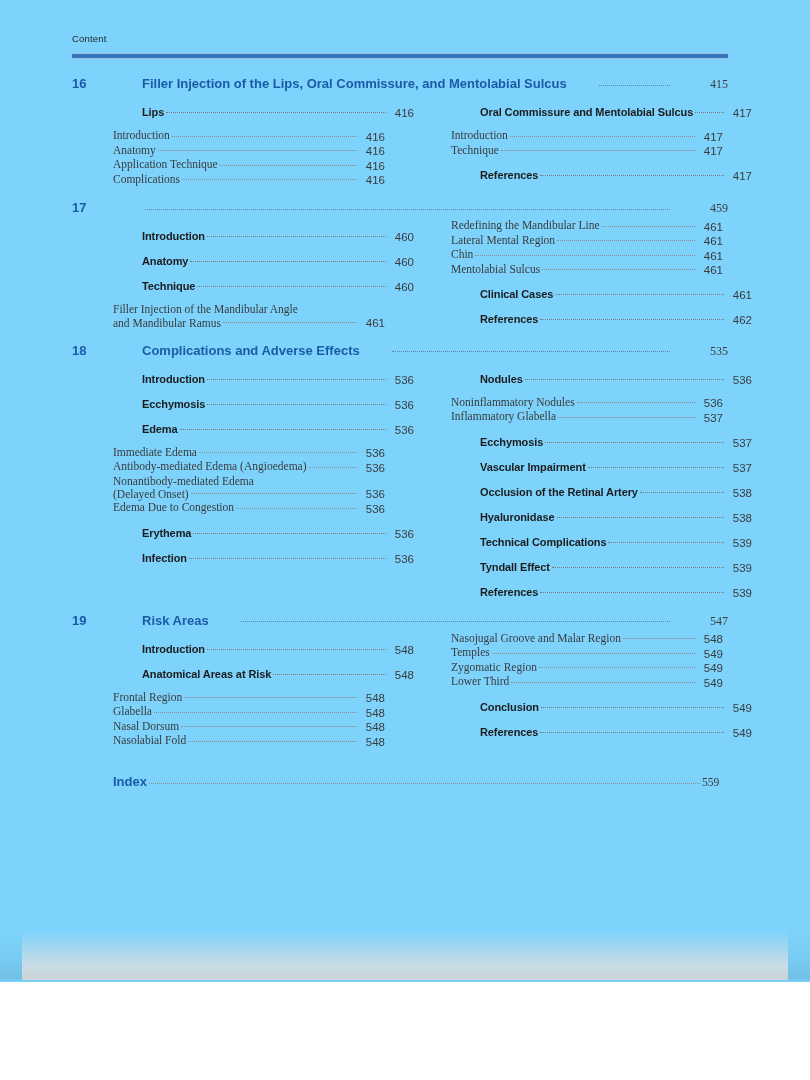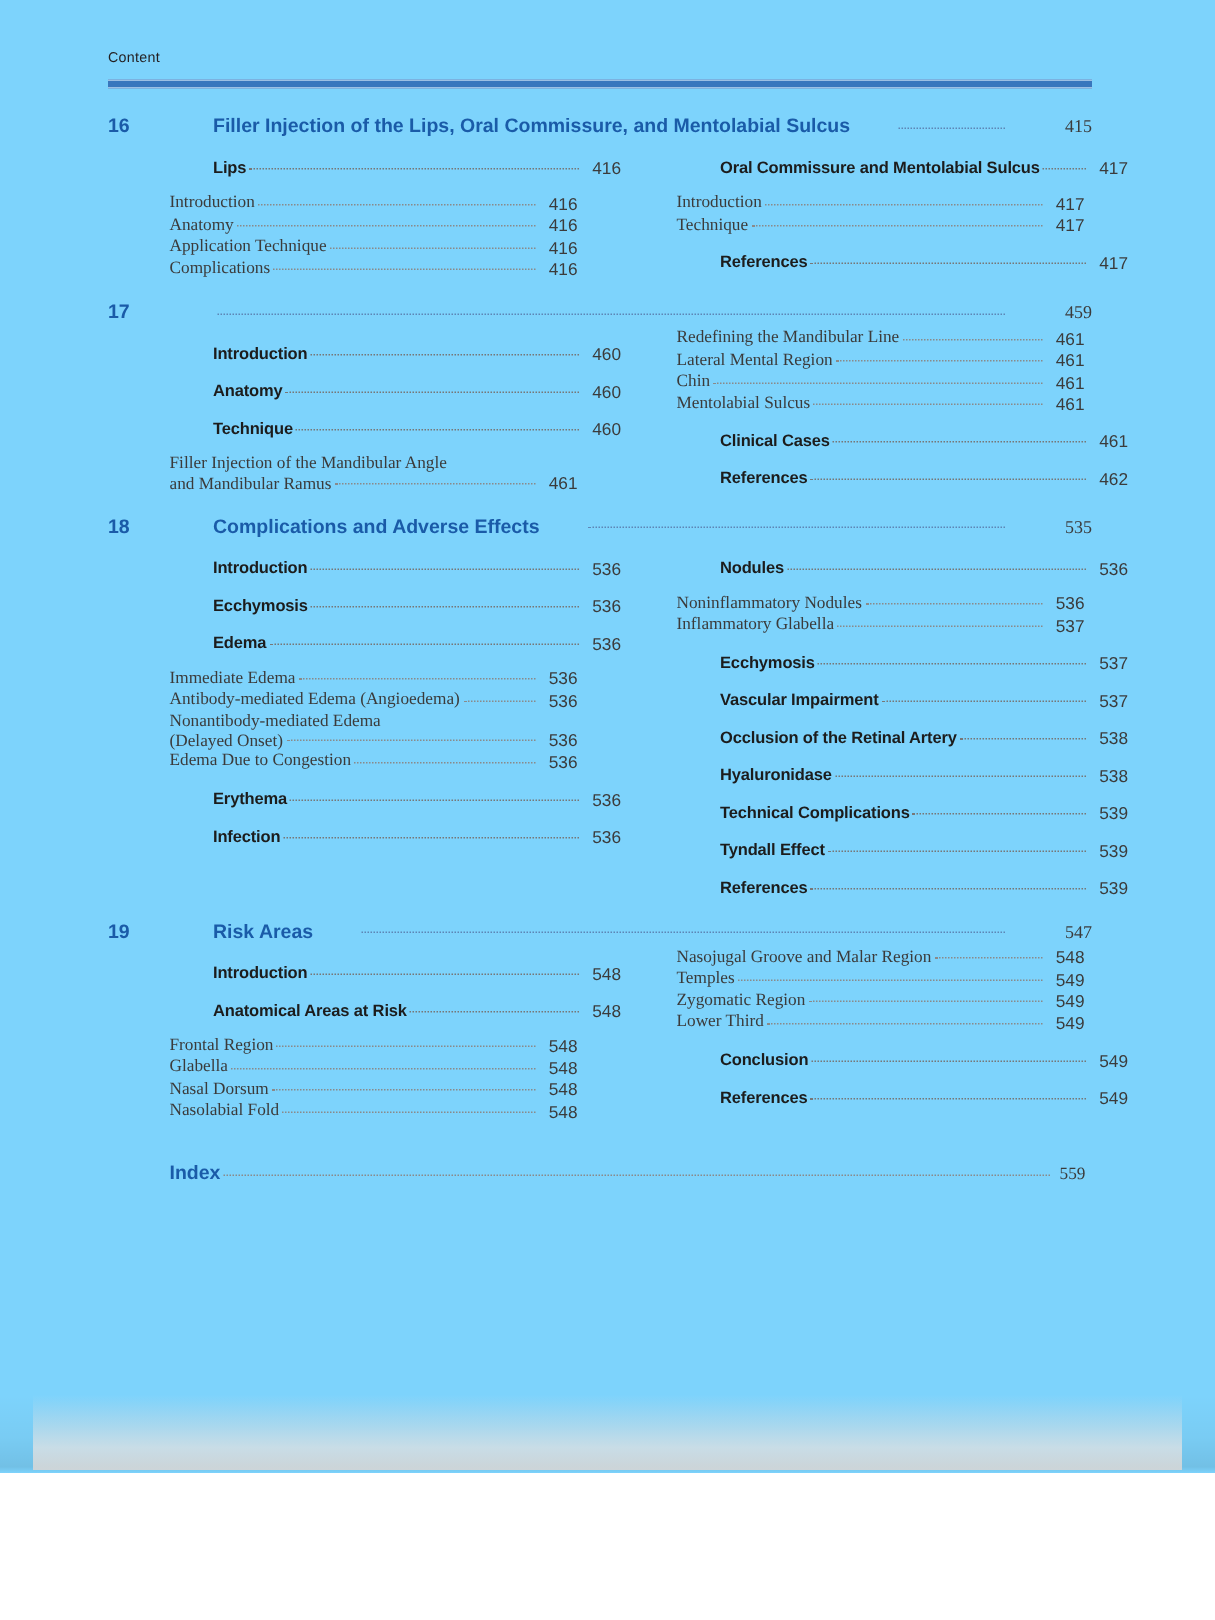--- a/index.html
+++ b/index.html
@@ -182,21 +182,21 @@
   .index-row .leader {
     flex: 1 1 auto;
     border-bottom: 1.3px dotted #8a8a8a;
     margin: 0 2px;
     position: relative;
     top: -2px;
   }
   .index-row .pg {
     flex: 0 0 26px;
     width: 26px;
-    text-align: center;
+    text-align: left;
     font-size: 11.5px;
     color: #3b3b3b;
     font-family: "Liberation Serif", serif;
   }
 
   
   .page-shadow {
     position: absolute;
     left: 0;
     top: 930px;

